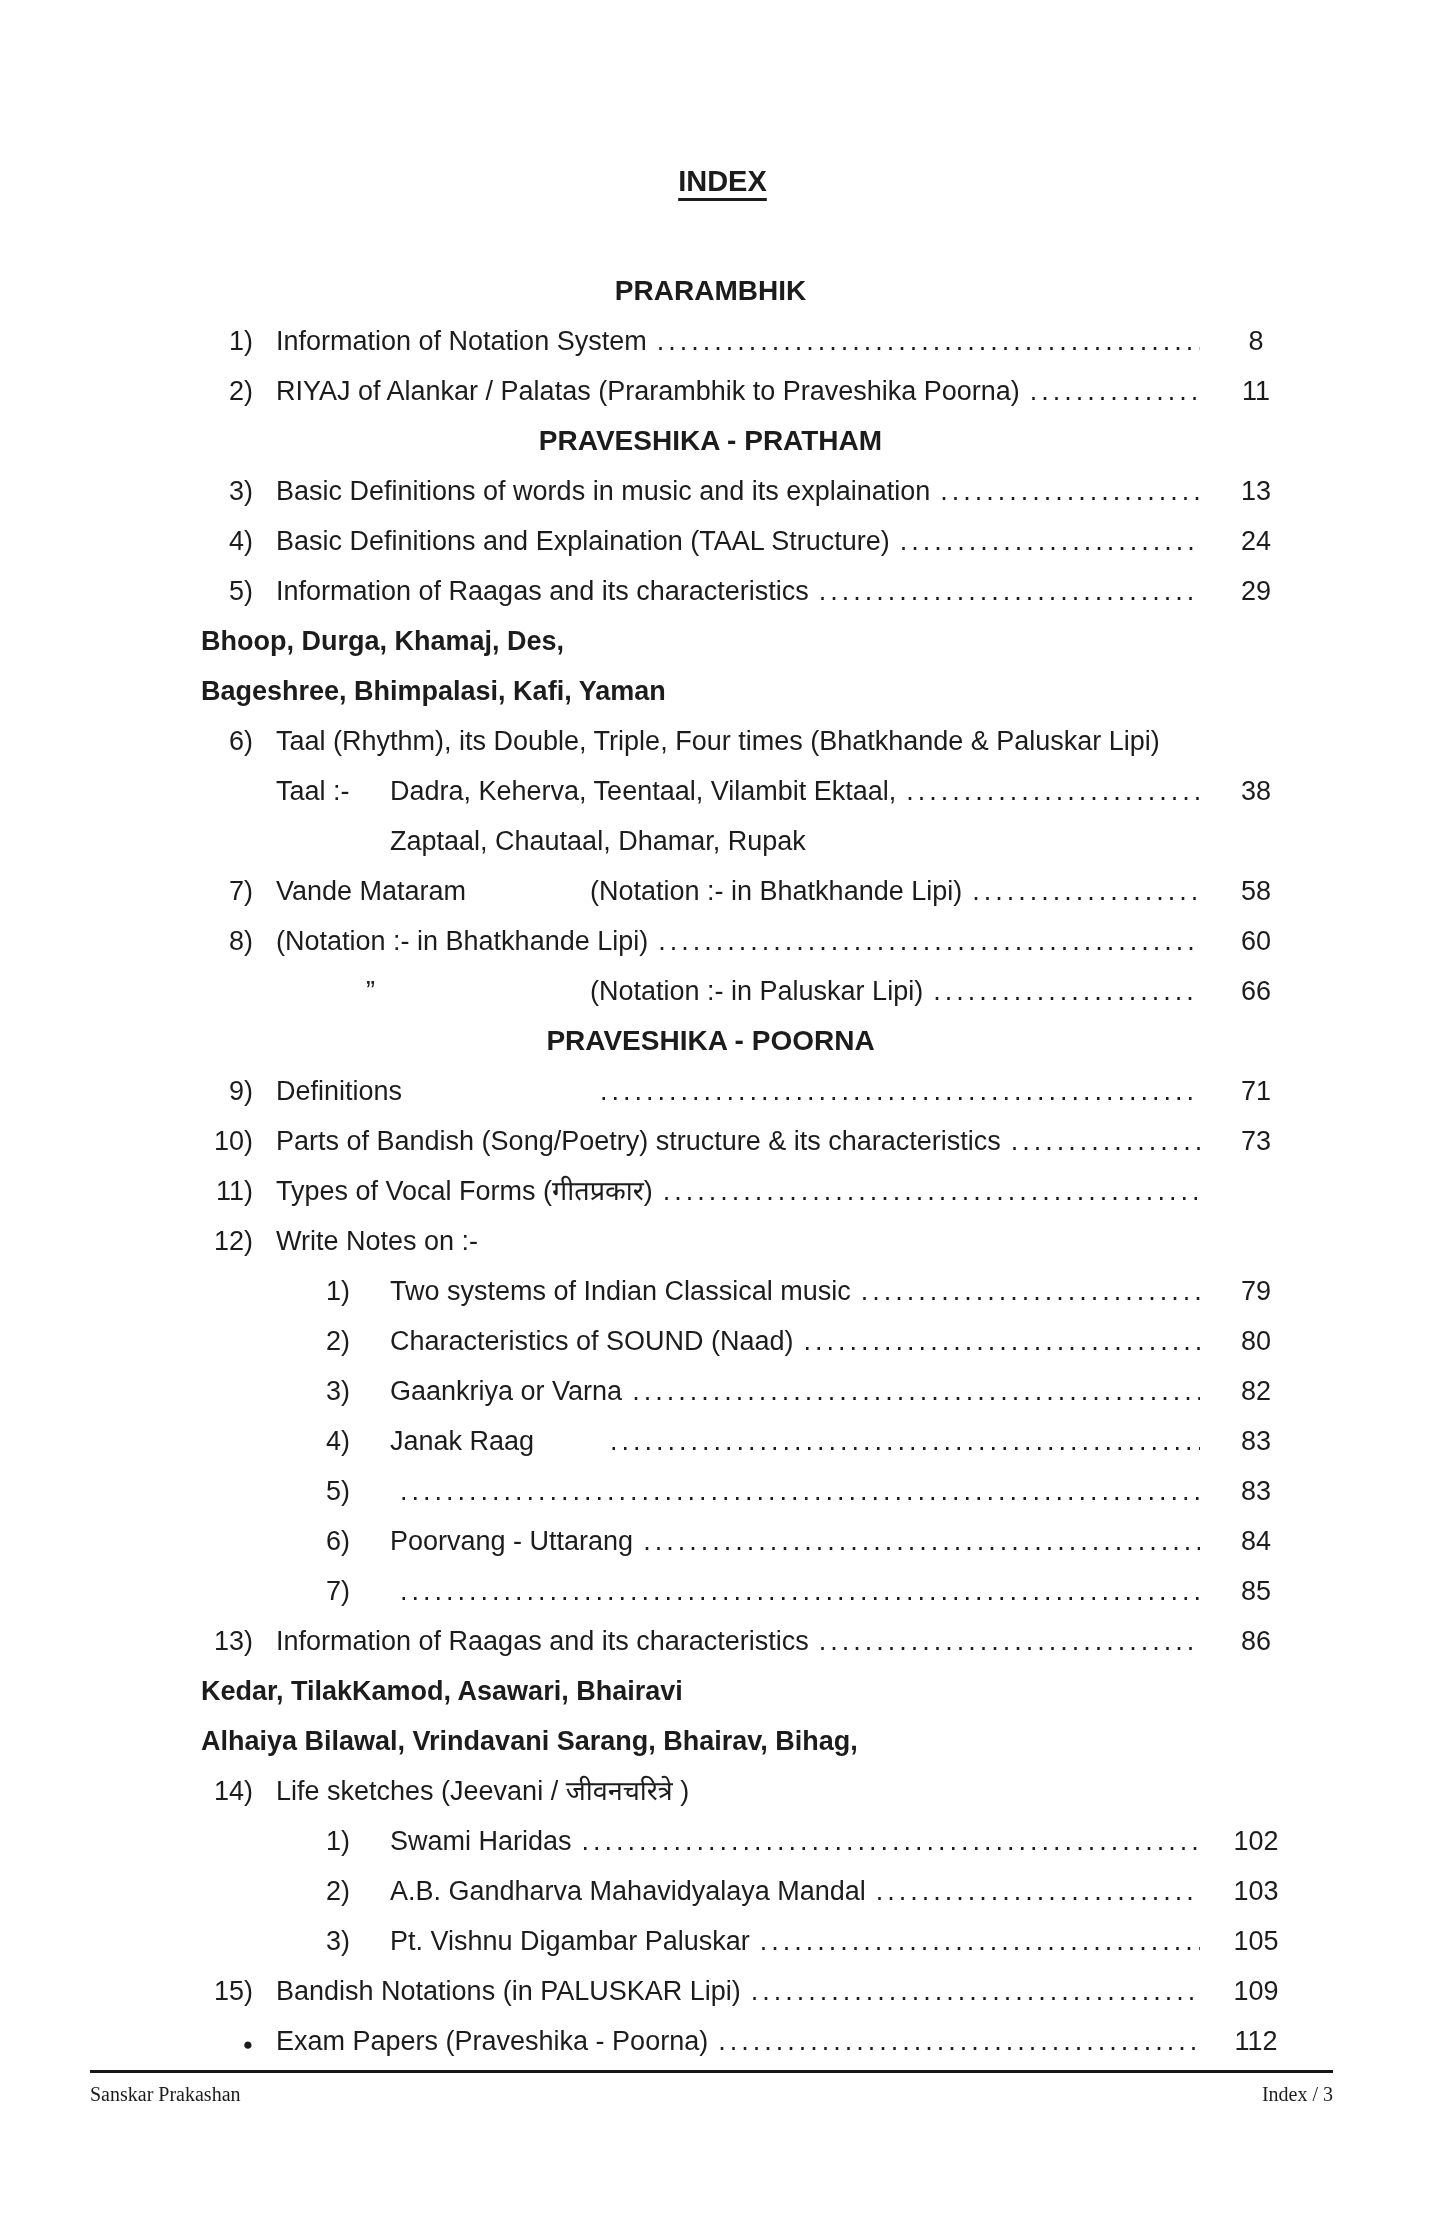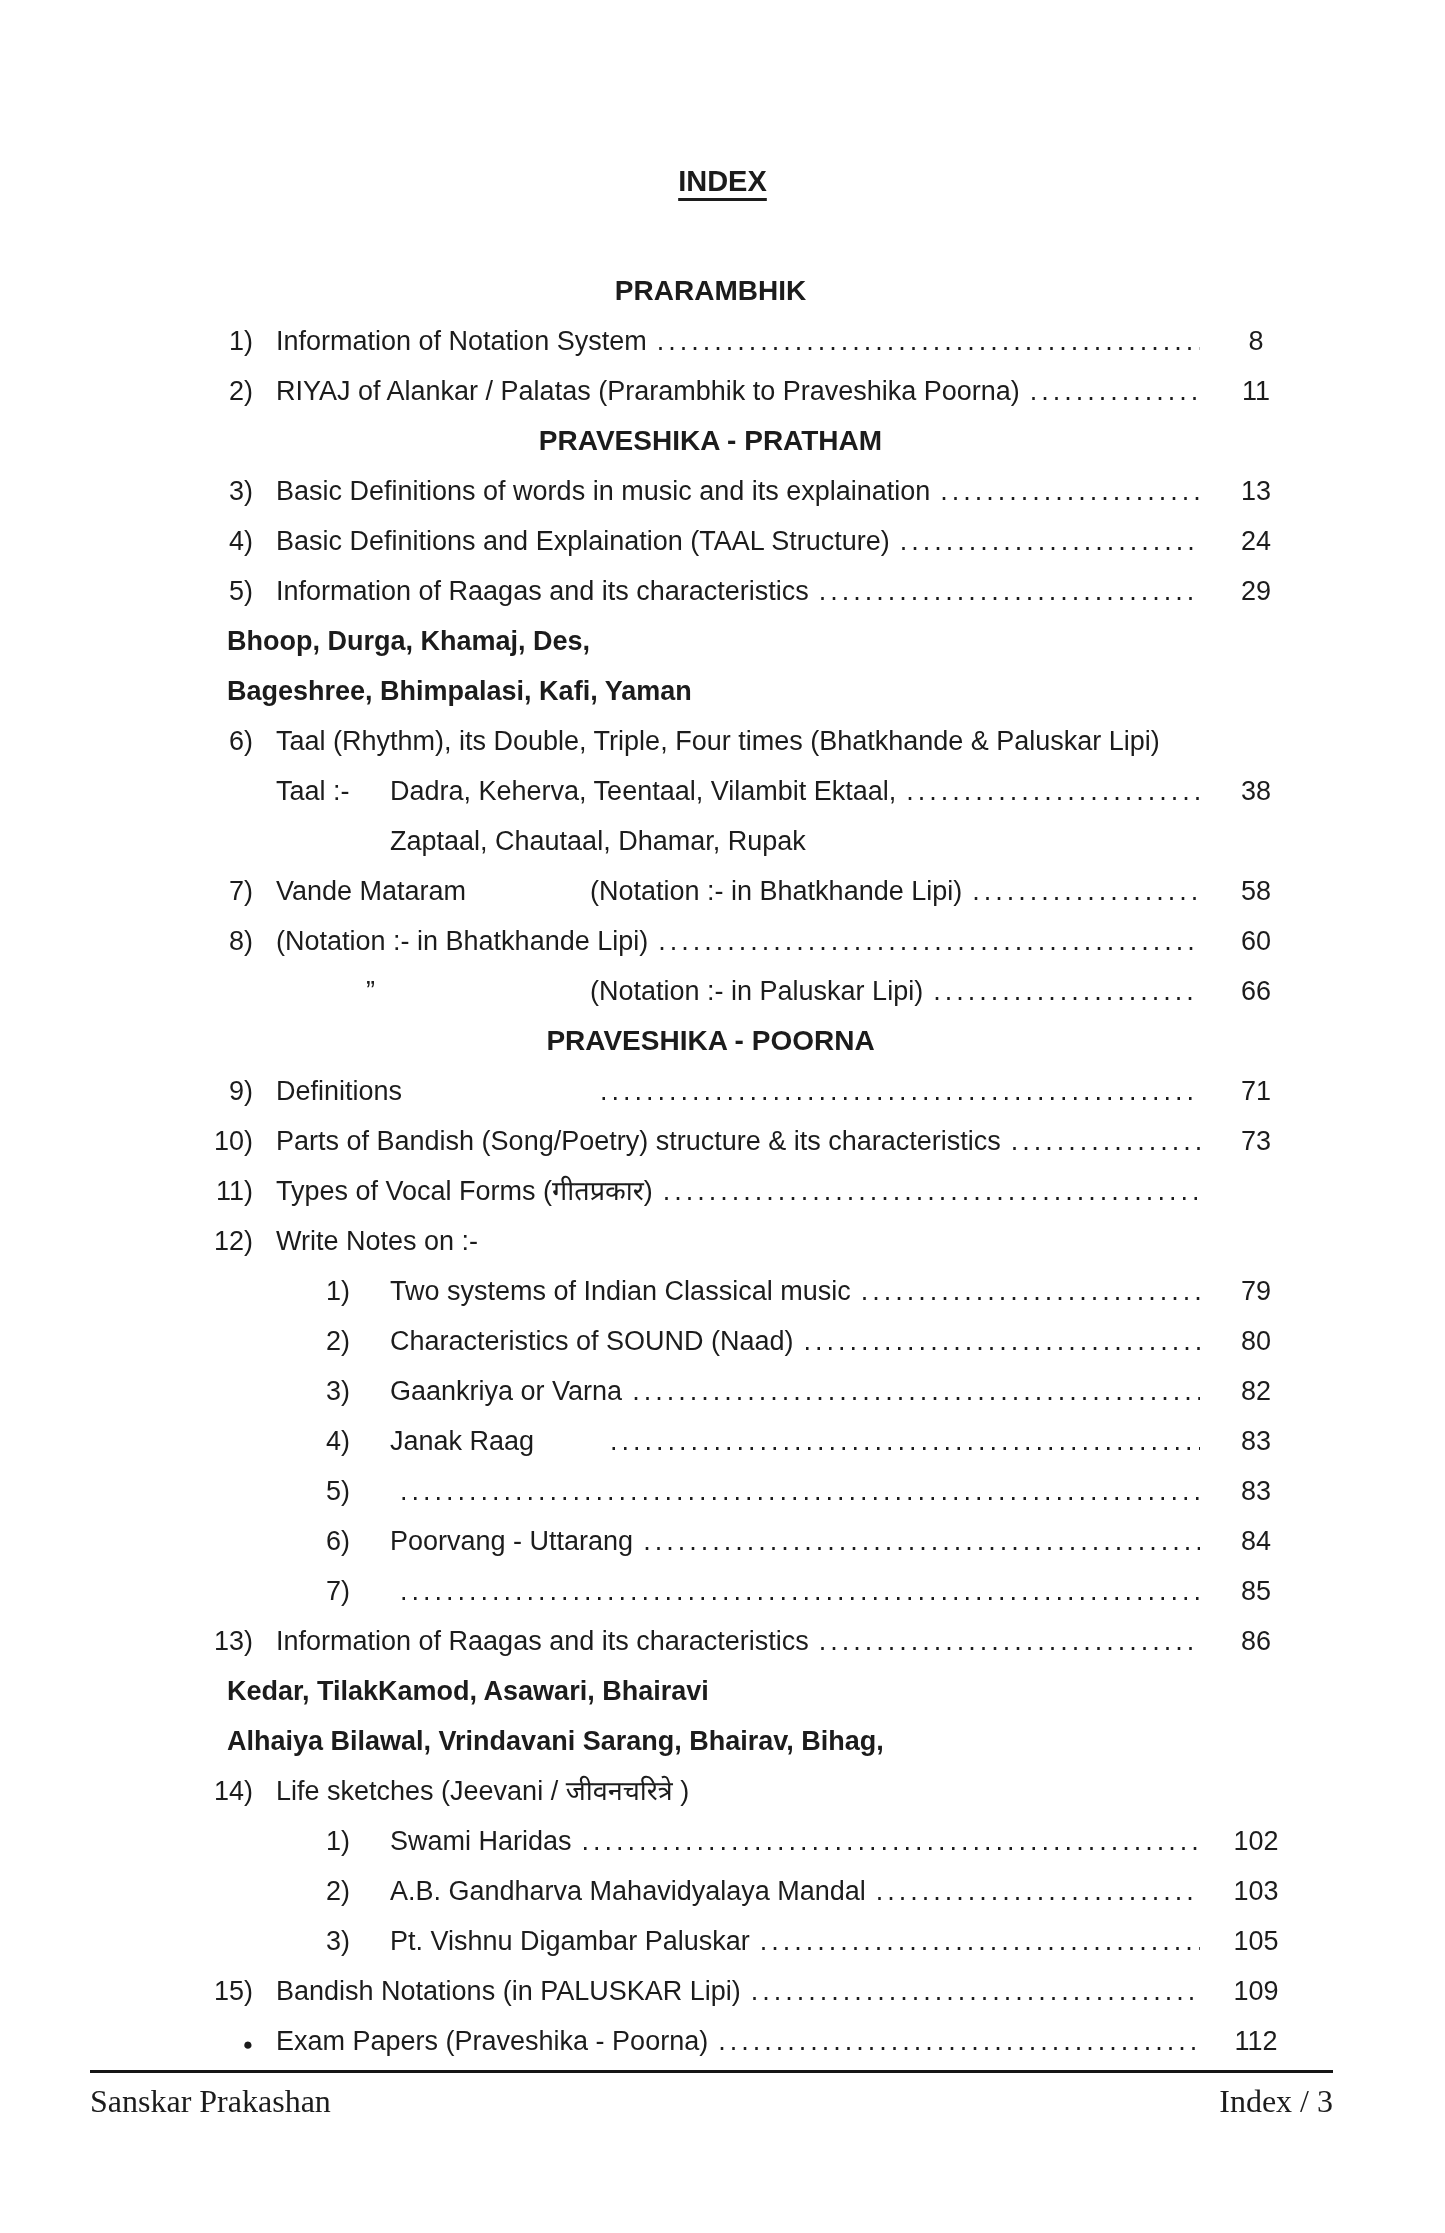--- a/index.html
+++ b/index.html
@@ -29,35 +29,35 @@
     display:block; text-align:center;
     font-weight:700; font-size:28px;
   }
   .num  { flex:none; width:138px; text-align:right; margin-right:23px; }
   .sub .num { width:235px; margin-right:40px; }
   .bullet-glyph { font-size:17px; }
   .col1 { flex:none; width:314px; }
   .sub .col1 { width:210px; }
   .ditto .col1 { padding-left:90px; box-sizing:border-box; }
   .txt { flex:none; }
-  .indent-b { margin-left:112px; font-weight:700;text-align:center; }
+  .indent-b { margin-left:86px; font-weight:700;text-align:center; }
   .indent-p { margin-left:275px; }
   .taal-label { flex:none; width:114px; }
   .dots {
     flex:1 1 auto; overflow:hidden;
     letter-spacing:4px; margin:0 6px 0 10px;
     color:#1c1c1c;
   }
   .page-num { flex:none; width:100px; text-align:center; }
   .footer {
     position:absolute; left:90px; right:112px; top:2070px;
     border-top:3px solid #161616;
     display:flex; justify-content:space-between;
     font-family:"Liberation Serif", serif;
-    font-size:32px; padding-top:10px;
+    font-size:20px; padding-top:10px;
   }
 </style>
 </head>
 <body>
 
 <div class="doc-title">
   <span>INDEX</span>
 </div>
 
 <div class="toc" id="toc">

